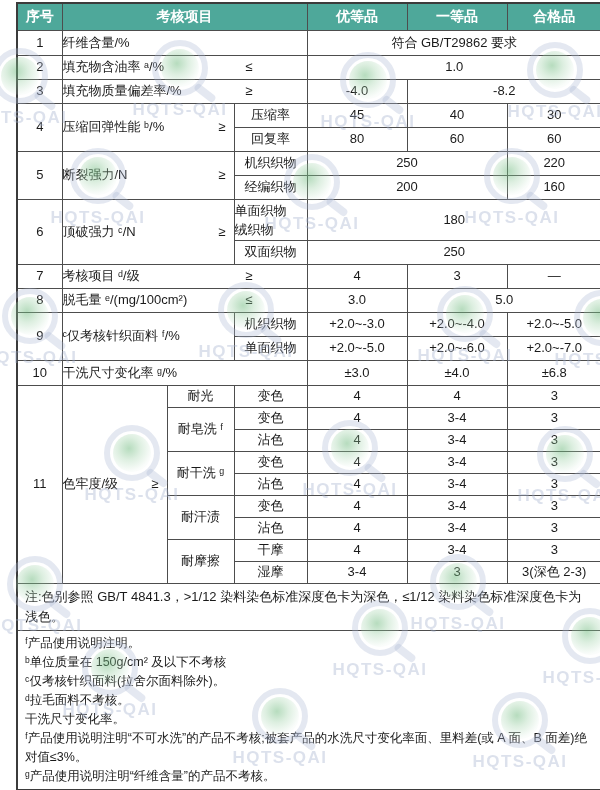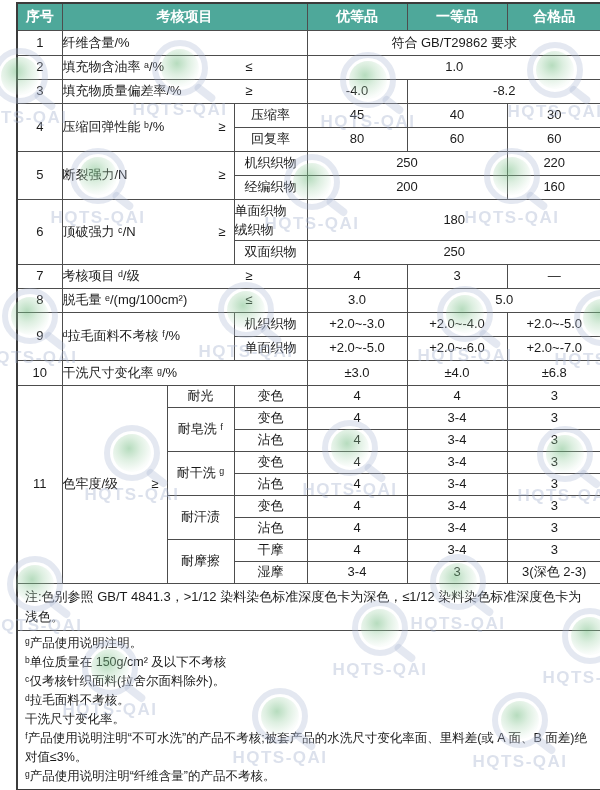--- a/index.html
+++ b/index.html
@@ -189,21 +189,21 @@
           </div>
         </td>
       <td>3.0</td>
       <td colspan="2">5.0</td>
     </tr>
 
     <tr class="std">
       <td class="c-no" rowspan="2">9</td>
       <td class="c-item" colspan="2" rowspan="2">
           <div class="iw">
-            <span>ᵈ拉毛面料不考核 ᶠ/%</span>
+            <span>ᶜ仅考核针织面料 ᶠ/%</span>
           </div>
         </td>
       <td class="c-sub">机织织物</td>
       <td>+2.0~-3.0</td>
       <td>+2.0~-4.0</td>
       <td>+2.0~-5.0</td>
     </tr>
     <tr class="std">
       <td class="c-sub">单面织物</td>
       <td>+2.0~-5.0</td>
@@ -288,21 +288,21 @@
       <td>3-4</td>
       <td>3</td>
       <td>3(深色 2-3)</td>
     </tr>
 
     <tr>
       <td class="c-note" colspan="7">注:色别参照 GB/T 4841.3，&gt;1/12 染料染色标准深度色卡为深色，≤1/12 染料染色标准深度色卡为浅色。</td>
     </tr>
     <tr>
       <td class="c-foot" colspan="7">
-        <div>ᵍ产品使用说明注明。</div>
+        <div>ᶠ产品使用说明注明。</div>
         <div>ᵇ单位质量在 150g/cm² 及以下不考核</div>
         <div>ᶜ仅考核针织面料(拉舍尔面料除外)。</div>
         <div>ᵈ拉毛面料不考核。</div>
         <div>干洗尺寸变化率。</div>
         <div>ᶠ产品使用说明注明“不可水洗”的产品不考核;被套产品的水洗尺寸变化率面、里料差(或 A 面、B 面差)绝对值≤3%。</div>
         <div>ᵍ产品使用说明注明“纤维含量”的产品不考核。</div>
       </td>
     </tr>
   </tbody>
 </table>

